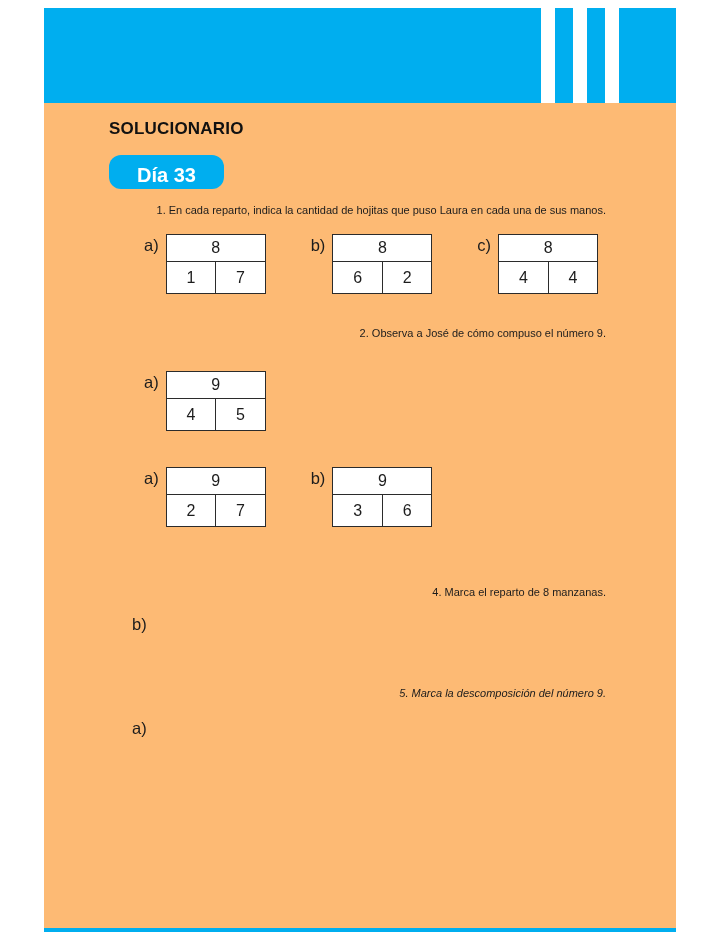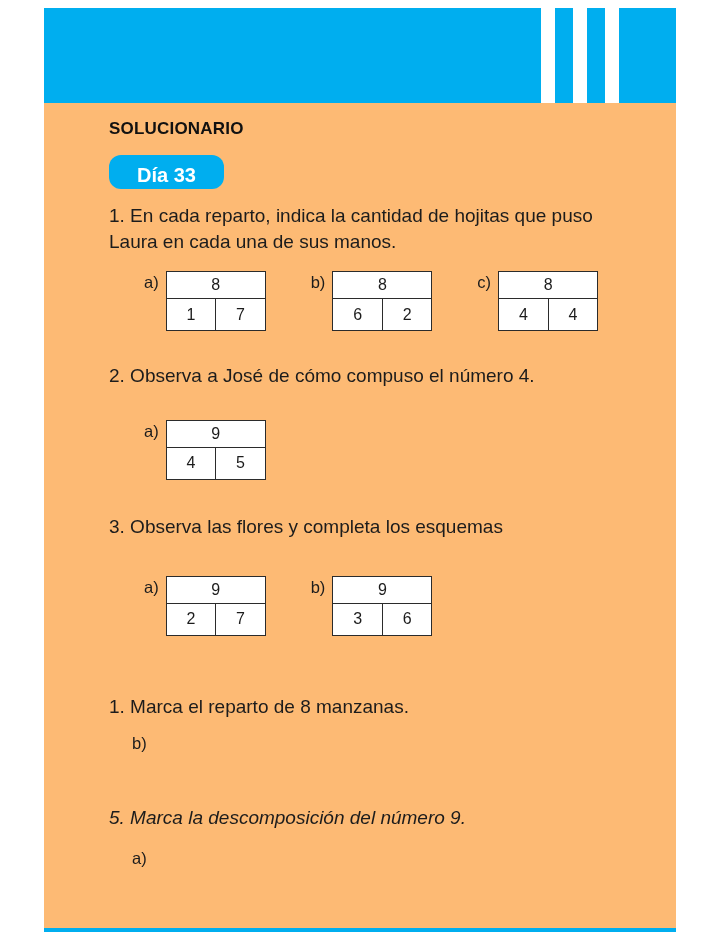--- a/index.html
+++ b/index.html
@@ -60,23 +60,24 @@
     color: #ffffff;
     font-size: 20px;
     font-weight: bold;
     padding: 9px 28px 2px 28px;
     border-radius: 12px;
   }
 
   .question {
     margin: 14px 70px 0 65px;
     max-width: 565px;
-    font-size: 19px;
+    font-size: 11px;
     line-height: 1.38;
     color: #1c1c1c;
+    text-align: right;
   }
   .q2 { margin-top: 32px; }
   .q3 { margin-top: 34px; }
   .q4 { margin-top: 58px; }
   .q5 { margin-top: 52px; font-style: italic; }
 
   .option-label {
     margin: 14px 0 0 88px;
     font-size: 16.5px;
     color: #1c1c1c;
@@ -156,36 +157,35 @@
           <div class="bond-top">8</div>
           <div class="bond-bottom">
             <div class="bond-cell">4</div>
             <div class="bond-cell">4</div>
           </div>
         </div>
       </div>
     </div>
 
     
-    <p class="question q2">2. Observa a José de cómo compuso el número 4.</p>
+    <p class="question q2">2. Observa a José de cómo compuso el número 9.</p>
     <div class="bond-row row2">
       <div class="bond">
         <span class="bond-label">a)</span>
         <div class="bond-box">
           <div class="bond-top">9</div>
           <div class="bond-bottom">
             <div class="bond-cell">4</div>
             <div class="bond-cell">5</div>
           </div>
         </div>
       </div>
     </div>
 
     
-    <p class="question q3">3. Observa las flores y completa los esquemas</p>
     <div class="bond-row row3">
       <div class="bond">
         <span class="bond-label">a)</span>
         <div class="bond-box">
           <div class="bond-top">9</div>
           <div class="bond-bottom">
             <div class="bond-cell">2</div>
             <div class="bond-cell">7</div>
           </div>
         </div>
@@ -196,21 +196,21 @@
           <div class="bond-top">9</div>
           <div class="bond-bottom">
             <div class="bond-cell">3</div>
             <div class="bond-cell">6</div>
           </div>
         </div>
       </div>
     </div>
 
     
-    <p class="question q4">1. Marca el reparto de 8 manzanas.</p>
+    <p class="question q4">4. Marca el reparto de 8 manzanas.</p>
     <div class="option-label">b)</div>
 
     
     <p class="question q5">5. Marca la descomposición del número 9.</p>
     <div class="option-label q5-option">a)</div>
 
   </div>
 
   <div class="bottom-bar"></div>
 

